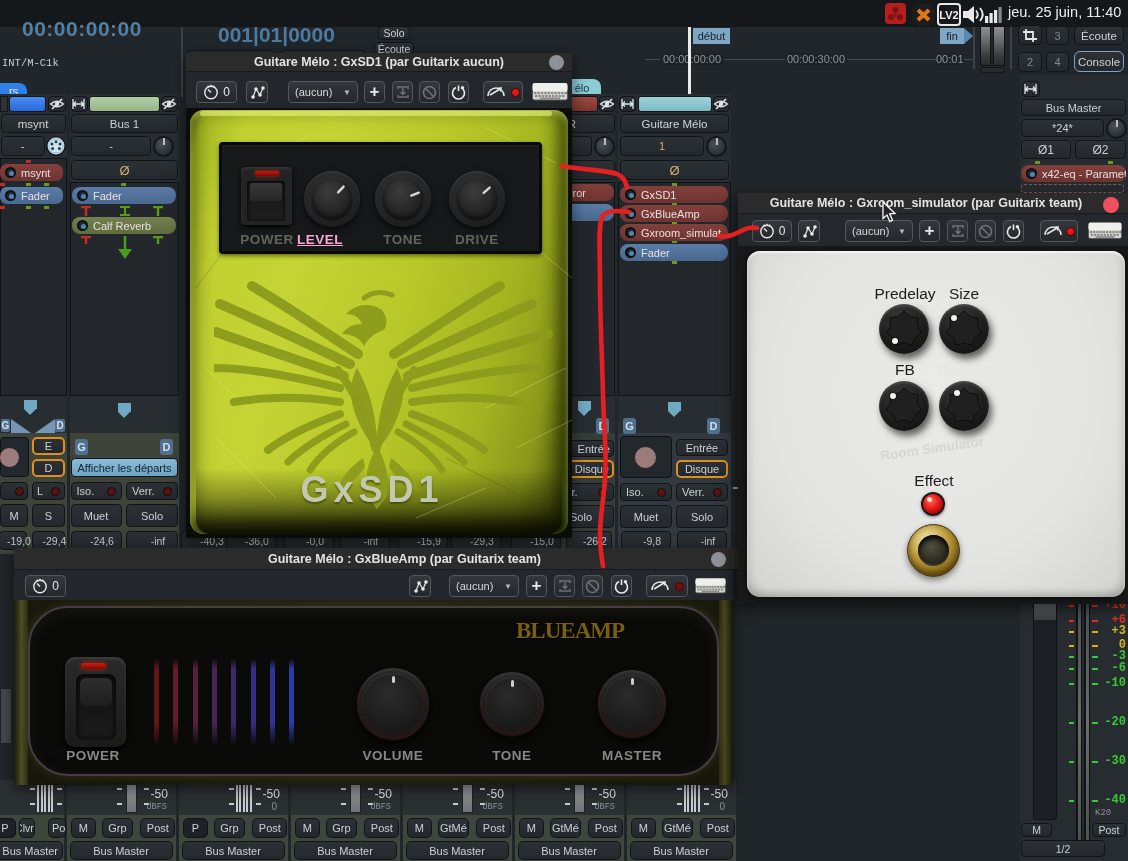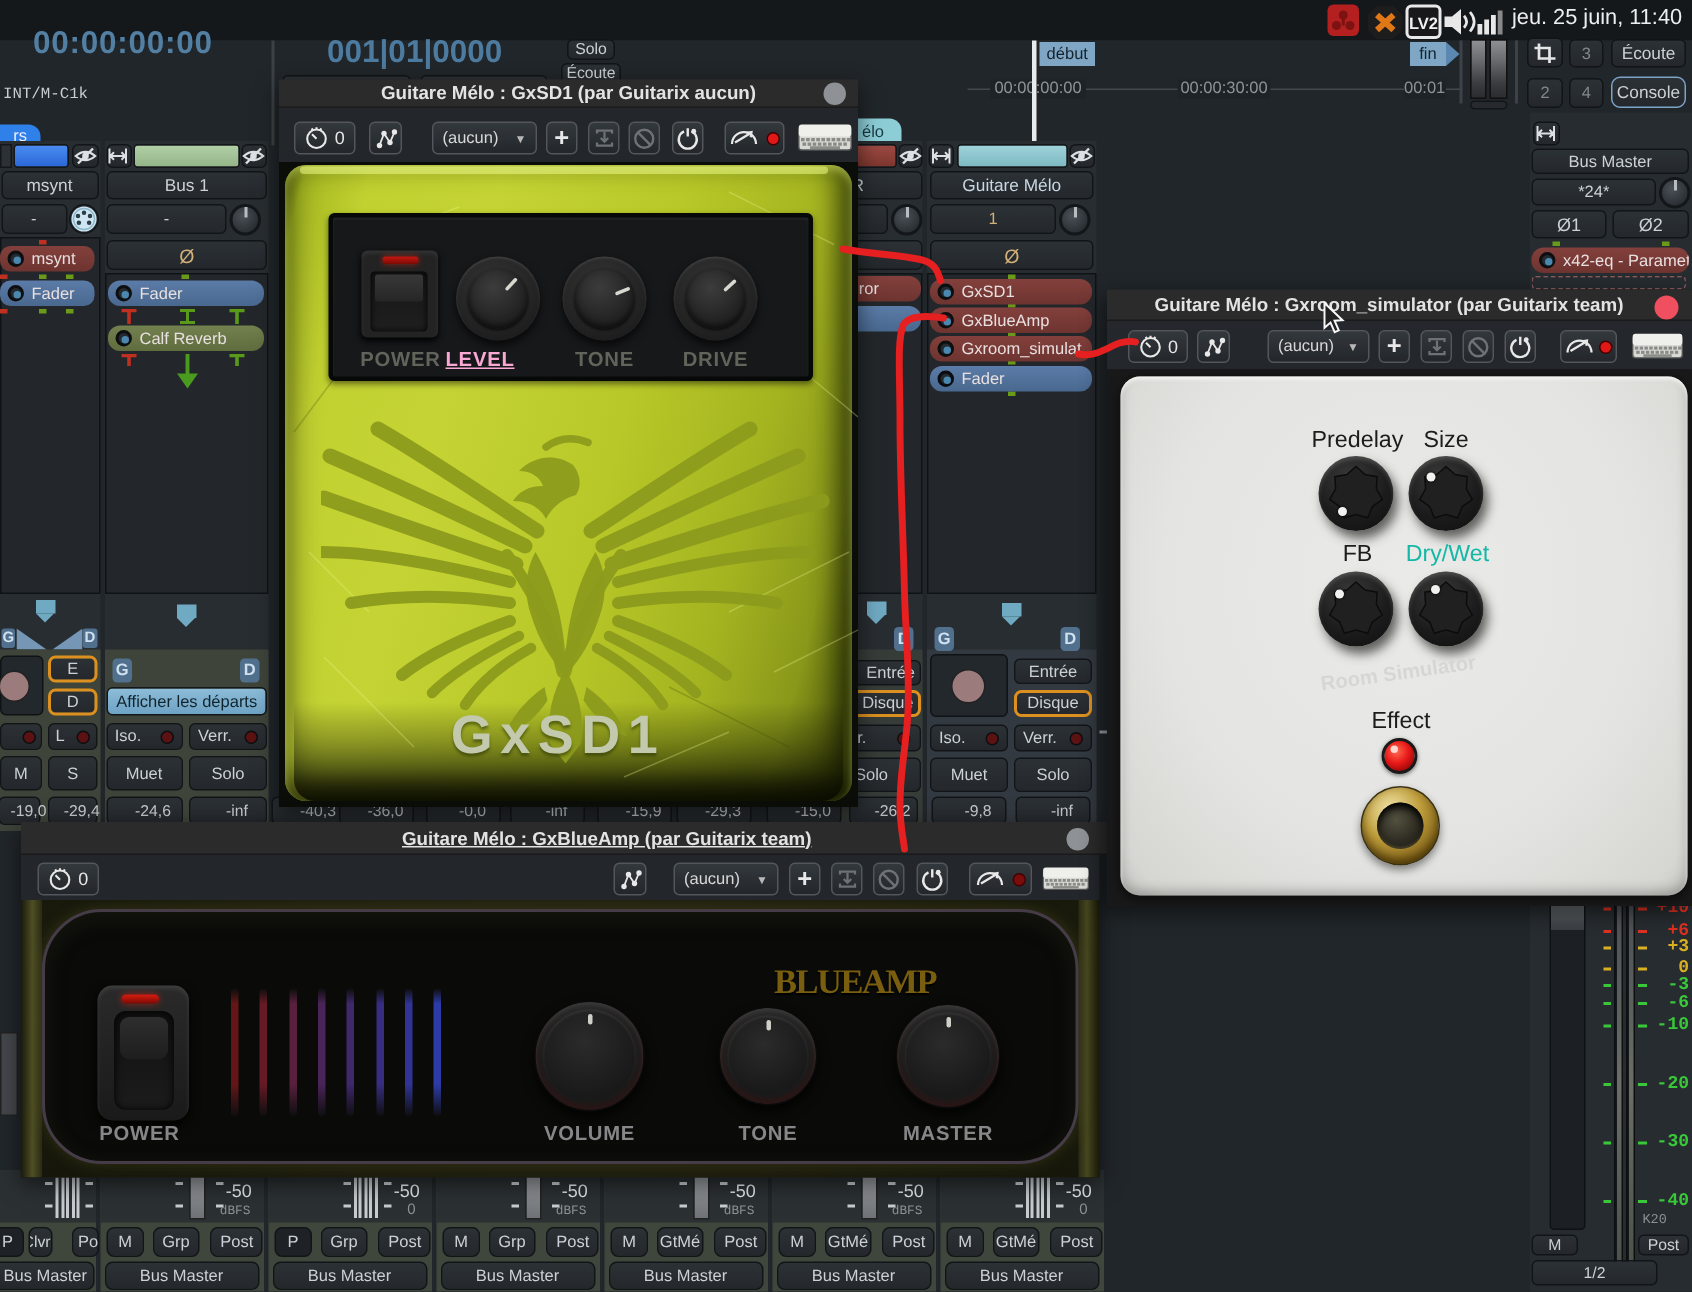--- a/index.html
+++ b/index.html
@@ -587,21 +587,21 @@
 <g fill="#8d9b1d" opacity="0.95">
 <path d="M168 34 C156 26 142 28 132 38 C140 38 146 42 148 48 C138 48 132 52 128 58 C138 58 146 62 150 70 C154 62 162 56 170 54 C174 48 173 40 168 34 Z"></path>
 <path d="M143 92 C156 114 162 140 163 164 C164 140 170 114 183 92 C190 104 191 120 186 134 C181 150 173 164 163 174 C153 164 145 150 140 134 C135 120 136 104 143 92 Z"></path>
 <path d="M163 170 C154 186 150 202 153 220 L163 233 L173 220 C176 202 172 186 163 170 Z"></path>
 <path d="M149 182 C136 191 127 202 122 215 C133 211 144 202 151 191 Z"></path>
 <path d="M177 182 C190 191 199 202 204 215 C193 211 182 202 175 191 Z"></path>
 </g>
   </svg>
 <div class="abs" style="left:236px;top:469px;width:272px;height:40px;color:#c3c9ad;font-size:36px;font-weight:bold;text-align:center;letter-spacing:5px;text-shadow:0 2px 2px rgba(40,50,0,0.55);">GxSD1</div>
 <div class="abs" style="left:14px;top:548px;width:719px;height:237px;background:#23272b;box-shadow:0 4px 14px rgba(0,0,0,0.55);"></div>
-<div class="tbar" style="left:14px;top:548px;width:781px;height:22px;text-decoration:underline;">Guitare Mélo : GxBlueAmp (par Guitarix team)</div>
+<div class="tbar" style="left:14px;top:548px;width:781px;height:22px;">Guitare Mélo : GxBlueAmp (par Guitarix team)</div>
 <div class="abs" style="left:711px;top:552px;width:15px;height:15px;border-radius:50%;background:#8e9296;"></div>
 <div class="tbtn" style="left:25px;top:575px;width:41px;">
 <svg width="16" height="16" viewBox="0 0 16 16" style="margin-right:4px">
       <circle cx="8" cy="8.5" r="6.2" fill="none" stroke="#e8e8e8" stroke-width="1.4"></circle>
 <path d="M8 8.5 L5 5.5 M8 2.3 L8 0.8 M5.5 2.8 L4.8 1.6 M10.5 2.8 L11.2 1.6" stroke="#e8e8e8" stroke-width="1.4"></path>
     </svg>
     <span style="font-size:12px">0</span>
   </div>
 <div class="tbtn" style="left:409px;top:575px;width:22px;">
 <svg width="15" height="15" viewBox="0 0 15 15">
@@ -669,21 +669,21 @@
     </g>
 <rect x="8" y="15.5" width="20" height="1.8" fill="#8a8a86"></rect>
   </svg>
 <div class="abs" style="left:14px;top:600px;width:719px;height:185px;overflow:hidden;
  background:radial-gradient(ellipse at 50% 45%, #2c2c16 0%, #222210 55%, #15150a 100%);">
 <div class="abs" style="left:0;top:0;width:14px;height:185px;background:linear-gradient(90deg,#1a1a0c,#4e4e24 55%,#2a2a14);"></div>
 <div class="abs" style="left:705px;top:0;width:14px;height:185px;background:linear-gradient(90deg,#2a2a14,#46461f 40%,#181808);"></div>
 <div class="abs" style="left:14px;top:6px;width:691px;height:170px;border-radius:40px;background:#0a0a08;
  border:2px solid #453c48;box-shadow:inset 0 4px 14px rgba(60,60,40,0.25), 0 0 10px rgba(90,90,40,0.35);"></div>
 </div>
-<div class="abs" style="left:516px;top:618px;width:115px;height:26px;font-family:'Liberation Serif',serif;font-weight:bold;font-size:23px;letter-spacing:-1px;color:#7a5e10;text-shadow:0 1px 1px #000;margin-top:24px;">BLUEAMP</div>
+<div class="abs" style="left:516px;top:618px;width:115px;height:26px;font-family:'Liberation Serif',serif;font-weight:bold;font-size:23px;letter-spacing:-1px;color:#7a5e10;text-shadow:0 1px 1px #000;">BLUEAMP</div>
 <div class="abs" style="left:65px;top:657px;width:61px;height:90px;border-radius:10px;background:linear-gradient(#2a2a2a,#1a1a1a);box-shadow:inset 0 2px 3px rgba(255,255,255,0.1), 0 3px 7px #000;"></div>
 <div class="abs" style="left:81px;top:663px;width:25px;height:6px;background:linear-gradient(#d81c10,#7c0a04);border-radius:3px;box-shadow:0 0 5px rgba(255,40,20,0.55);"></div>
 <div class="abs" style="left:76px;top:674px;width:40px;height:66px;border-radius:8px;background:linear-gradient(#101010,#1c1c1c);box-shadow:inset 0 0 6px #000;"></div>
 <div class="abs" style="left:80px;top:678px;width:32px;height:28px;border-radius:6px;background:linear-gradient(#2e2e2e,#1e1e1e);"></div>
 <div class="abs" style="left:154.0px;top:659px;width:5px;height:85px;border-radius:2.5px;background:linear-gradient(rgba(24,24,26,0.25), #641616 12%, #641616 75%, rgba(16,16,20,0.7));"></div>
 <div class="abs" style="left:173.3px;top:659px;width:5px;height:85px;border-radius:2.5px;background:linear-gradient(rgba(24,24,26,0.25), #661a26 12%, #661a26 75%, rgba(16,16,20,0.7));"></div>
 <div class="abs" style="left:192.6px;top:659px;width:5px;height:85px;border-radius:2.5px;background:linear-gradient(rgba(24,24,26,0.25), #58203c 12%, #58203c 75%, rgba(16,16,20,0.7));"></div>
 <div class="abs" style="left:211.9px;top:659px;width:5px;height:85px;border-radius:2.5px;background:linear-gradient(rgba(24,24,26,0.25), #4a2458 12%, #4a2458 75%, rgba(16,16,20,0.7));"></div>
 <div class="abs" style="left:231.2px;top:659px;width:5px;height:85px;border-radius:2.5px;background:linear-gradient(rgba(24,24,26,0.25), #3f286c 12%, #3f286c 75%, rgba(16,16,20,0.7));"></div>
 <div class="abs" style="left:250.5px;top:659px;width:5px;height:85px;border-radius:2.5px;background:linear-gradient(rgba(24,24,26,0.25), #372e82 12%, #372e82 75%, rgba(16,16,20,0.7));"></div>
@@ -813,21 +813,21 @@
 <div class="abs" style="left:890.0296944757124px;top:392.77002459906254px;width:6px;height:6px;border-radius:50%;background:#f2f2f0;box-shadow:0 0 2px #000;"></div>
 <div class="abs" style="left:939px;top:381px;width:50px;height:50px;border-radius:50%;
  background:radial-gradient(circle at 42% 30%,#3a3a3a,#1c1c1c 55%,#0e0e0e);box-shadow:3px 5px 7px rgba(60,60,58,0.8), inset 0 2px 3px rgba(255,255,255,0.18);"></div>
 <svg class="abs" style="left:939px;top:381px" width="50" height="50" viewBox="939 381 50 50">
 <path d="M964.0,388.0 L970.1,393.4 L978.1,394.8 L977.6,402.9 L981.5,410.0 L974.9,414.7 L971.8,422.2 L964.0,420.0 L956.2,422.2 L953.1,414.7 L946.5,410.0 L950.4,402.9 L949.9,394.8 L957.9,393.4 L964.0,388.0 Z" fill="#202020" stroke="#0c0c0c" stroke-width="1"></path>
 </svg>
 <div class="abs" style="left:953.9579265582116px;top:389.7557861071161px;width:6px;height:6px;border-radius:50%;background:#f2f2f0;box-shadow:0 0 2px #000;"></div>
 <div class="abs" style="left:855px;top:285px;width:100px;height:17px;color:#1c1c1c;font-size:15.5px;text-align:center;">Predelay</div>
 <div class="abs" style="left:934px;top:285px;width:60px;height:17px;color:#1c1c1c;font-size:15.5px;text-align:center;">Size</div>
 <div class="abs" style="left:875px;top:361px;width:60px;height:17px;color:#1c1c1c;font-size:15.5px;text-align:center;">FB</div>
-<div class="abs" style="left:930px;top:361px;width:70px;height:17px;color:#14b8a6;font-size:15.5px;text-align:center;">Dry/Wet</div>
+<div class="abs" style="left:930px;top:361px;width:70px;height:17px;color:#e5e5e5;font-size:15.5px;text-align:center;">Dry/Wet</div>
 <div class="abs" style="left:880px;top:440px;width:120px;height:16px;color:#d6d6d2;font-size:13.5px;font-weight:bold;transform:rotate(-8deg);">Room Simulator</div>
 <div class="abs" style="left:904px;top:472px;width:60px;height:17px;color:#1c1c1c;font-size:15.5px;text-align:center;">Effect</div>
 <div class="abs" style="left:921px;top:492px;width:24px;height:24px;border-radius:50%;background:radial-gradient(circle at 40% 35%, #ff6a50, #e81818 45%, #8a0606 85%);border:2px solid #1a1a1a;box-shadow:0 1px 3px rgba(0,0,0,0.5);"></div>
 <div class="abs" style="left:927px;top:497px;width:5px;height:5px;border-radius:50%;background:#ffd8d0;"></div>
 <div class="abs" style="left:907px;top:524px;width:53px;height:53px;border-radius:50%;background:radial-gradient(circle at 38% 30%,#f4e8ac,#bd9c3a 42%,#7c5e16 78%,#4a3a0c 100%);box-shadow:0 3px 6px rgba(0,0,0,0.45), inset 0 -3px 6px rgba(50,35,0,0.65);border:1px solid #3a3012;"></div>
 <div class="abs" style="left:918px;top:535px;width:31px;height:31px;border-radius:50%;background:radial-gradient(circle at 42% 38%,#52503e,#2e2c22 55%,#191812);box-shadow:inset 0 3px 5px #000, inset 0 -1px 2px rgba(200,180,100,0.3);"></div>
 <svg class="abs" style="left:0;top:0;z-index:50;pointer-events:none;" width="1128" height="861" viewBox="0 0 1128 861">
 <g fill="none" stroke="#e62020" stroke-width="4.6" stroke-linecap="round" stroke-linejoin="round">
 <path d="M562,166 C584,170 606,170 617,174 C624,177 625,181 627,187"></path>
 <path d="M629,212 C616,210 605,211 602,217 C598,228 600,250 600,280 C600,320 602,350 603,395 C604,430 607,450 605,480 C603,505 600,515 600,537 C600,550 602,558 603,566"></path>

